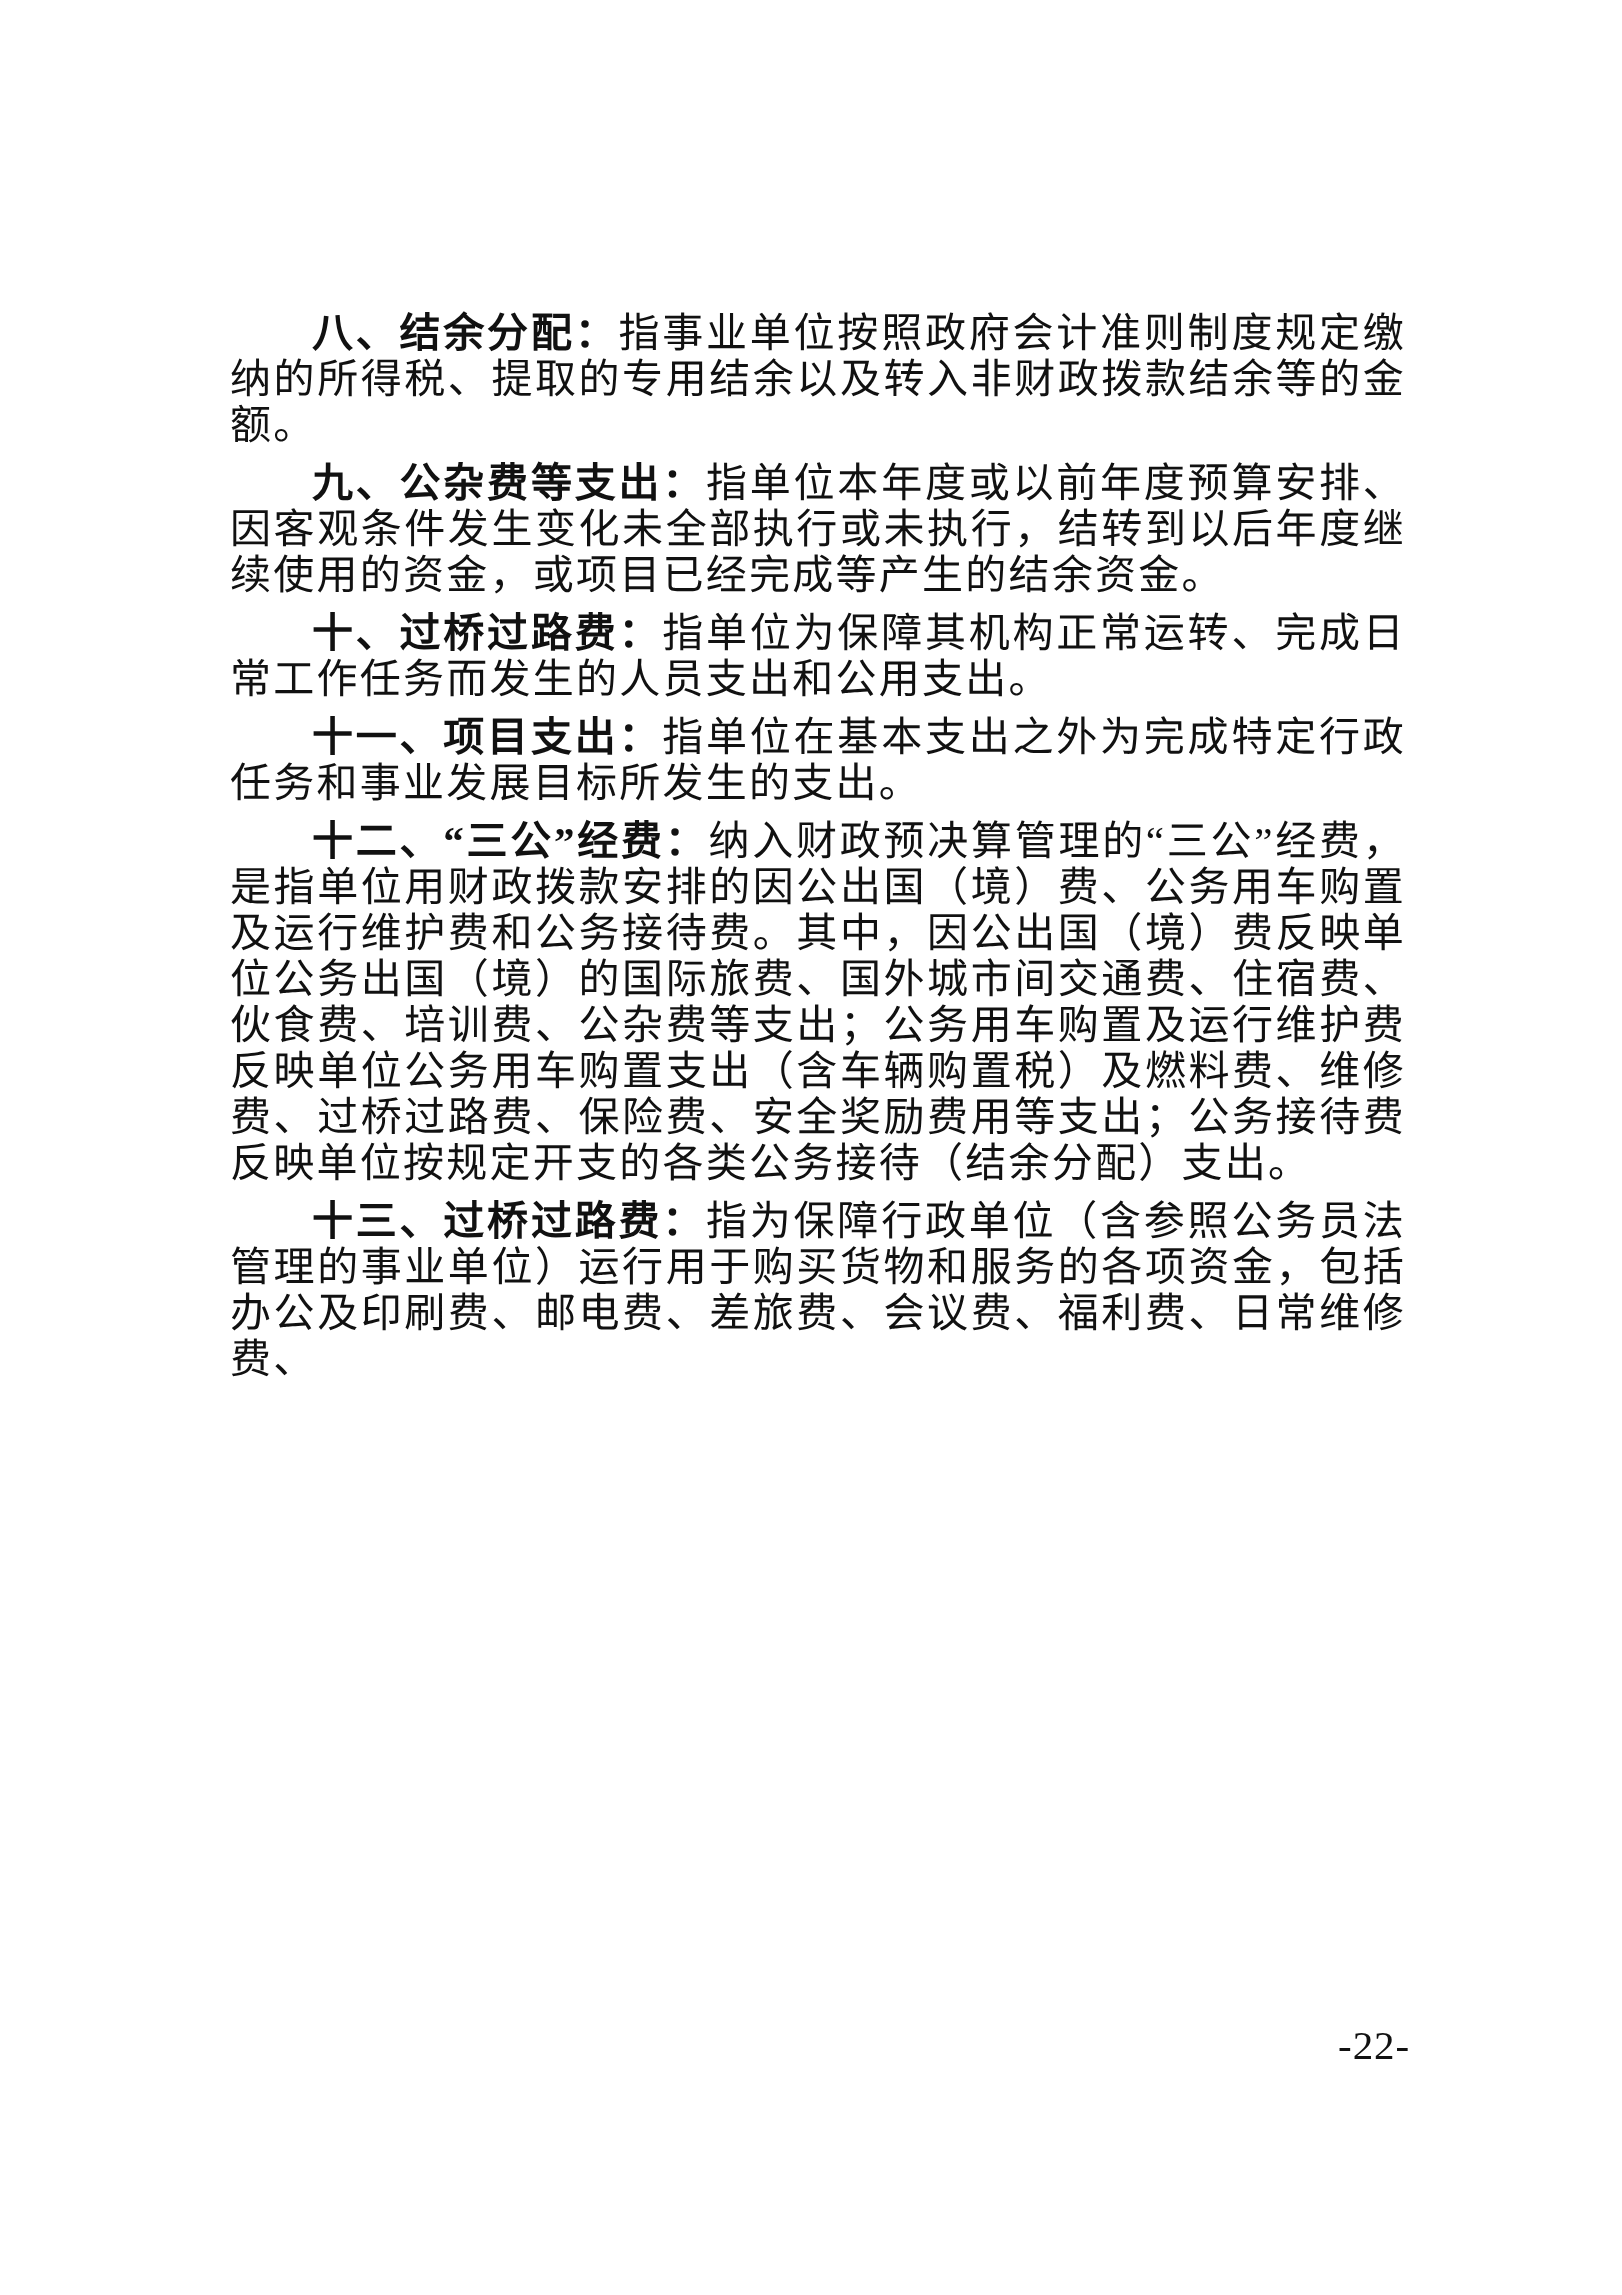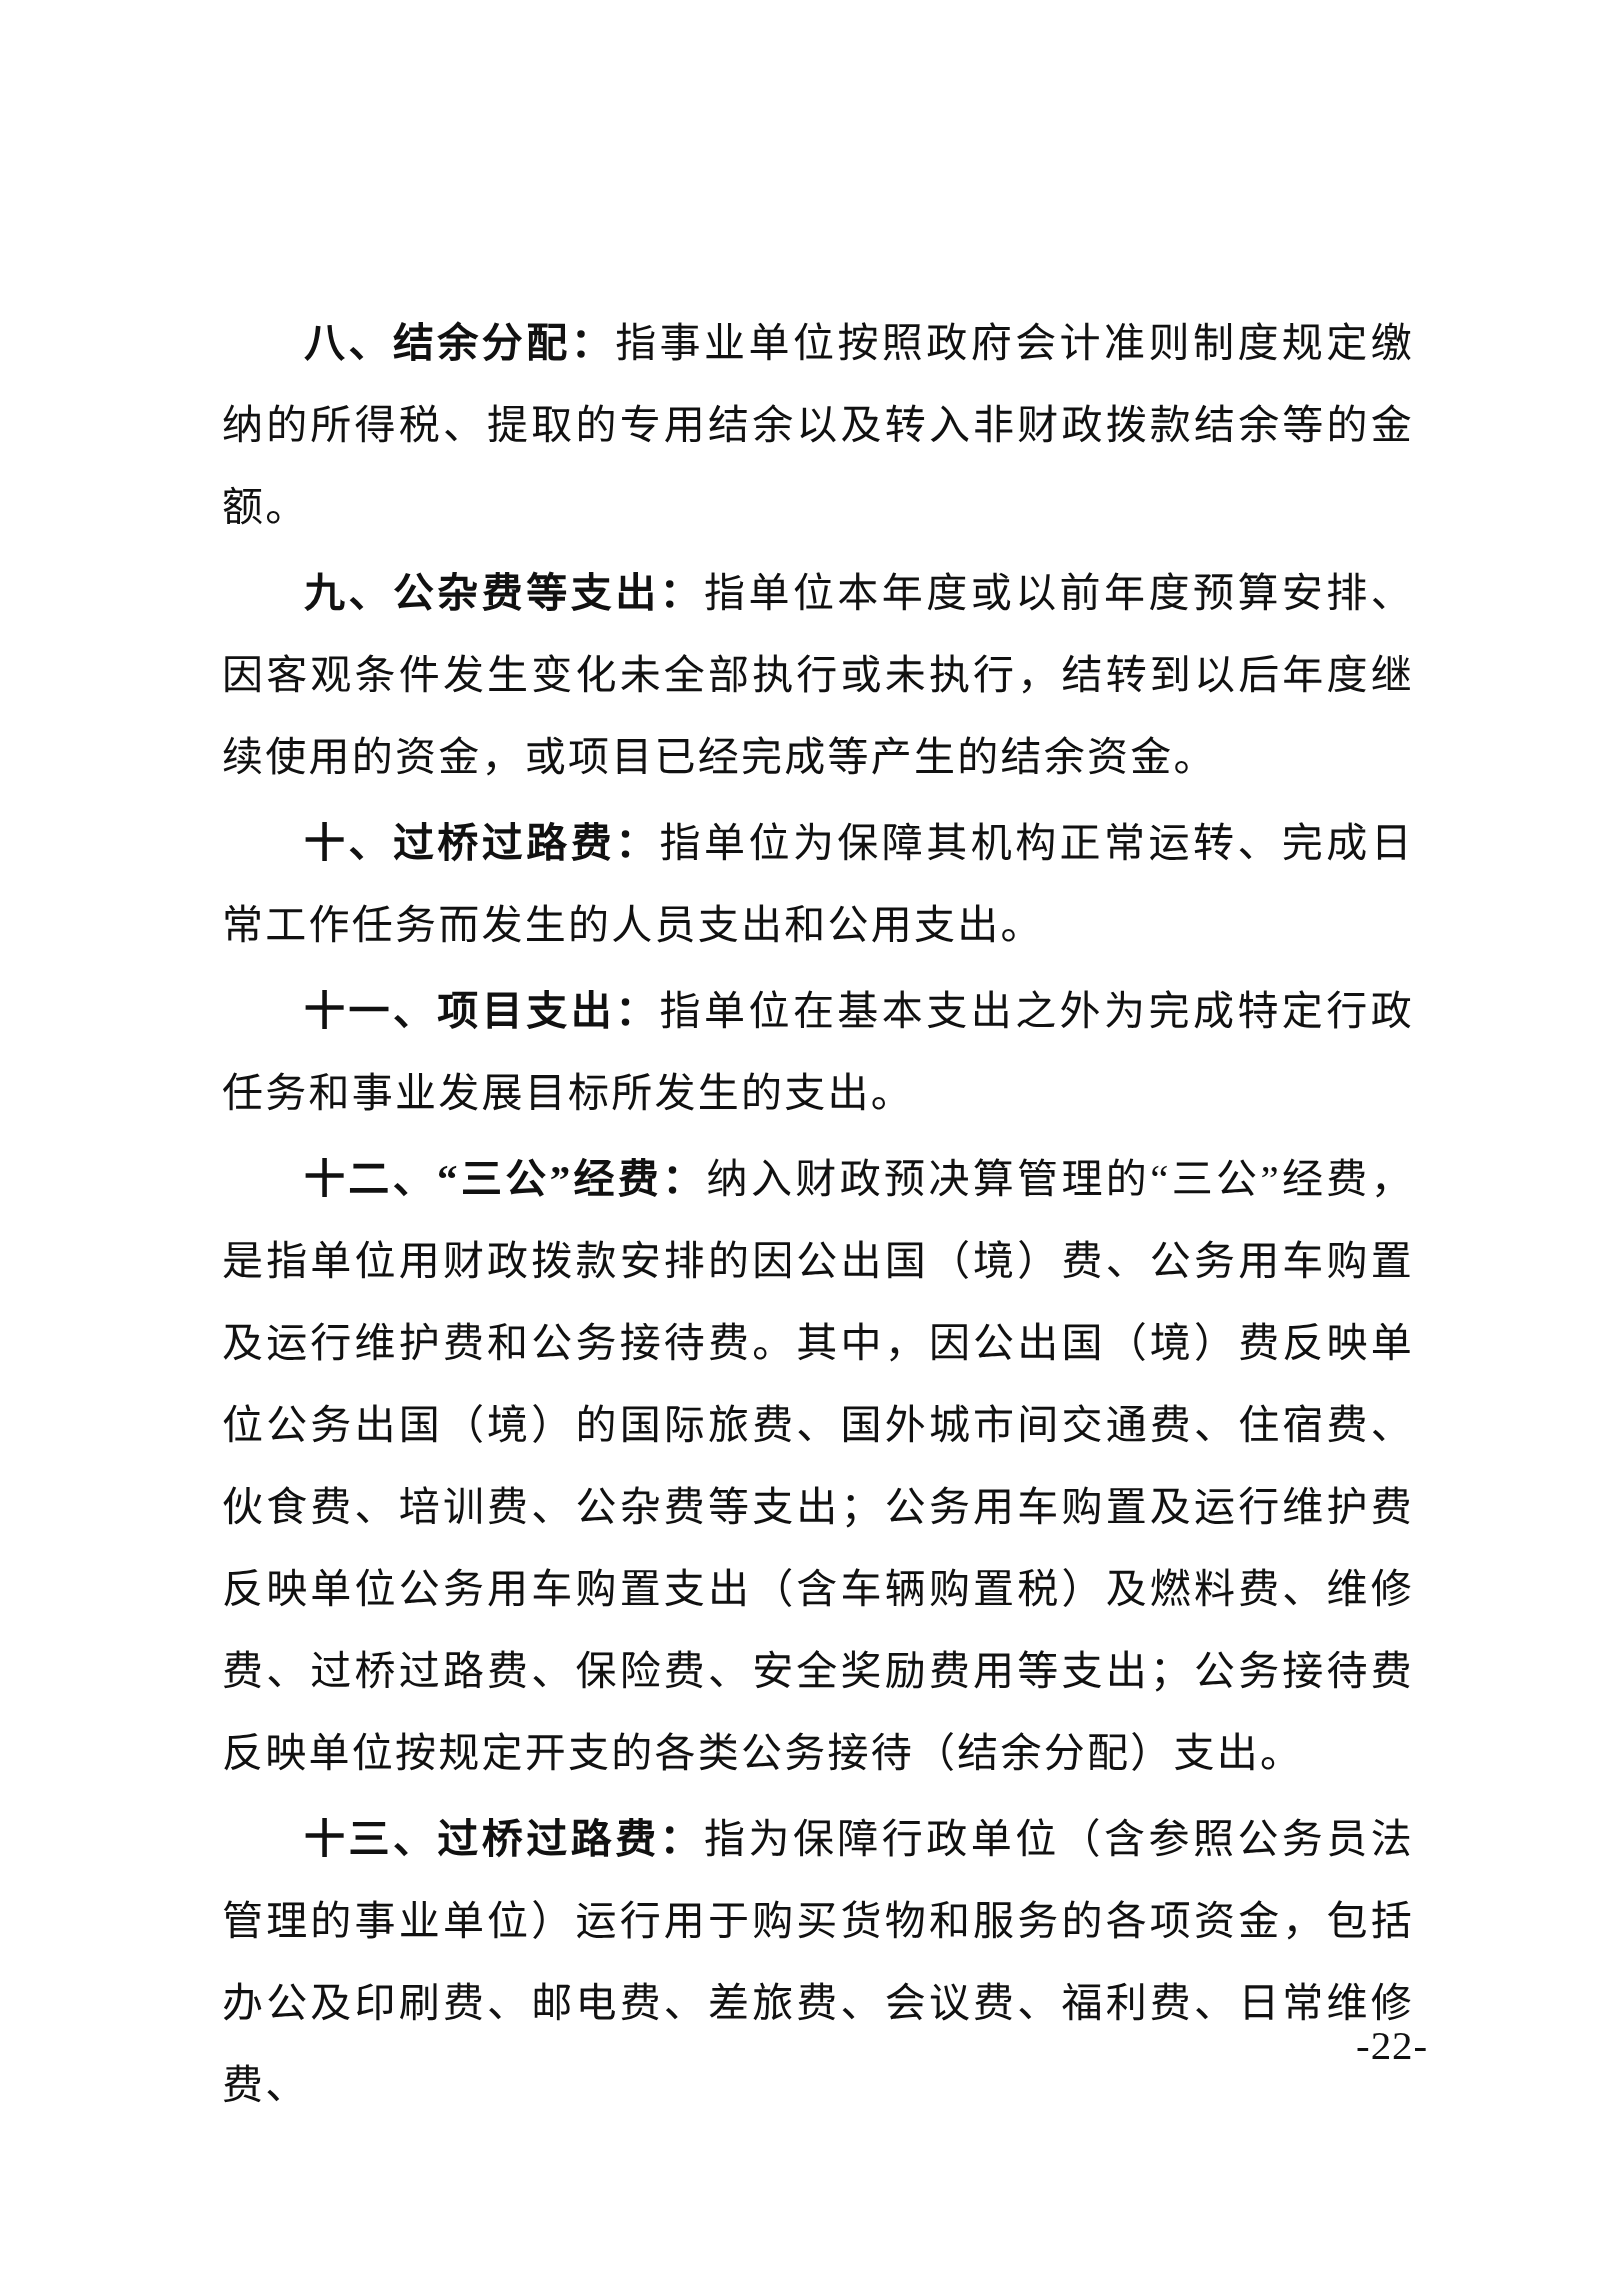--- a/index.html
+++ b/index.html
@@ -17,36 +17,36 @@
     font-family: "Liberation Serif", "DejaVu Serif", serif;
     overflow: hidden;
   }
   .content {
     position: absolute;
     left: 218px;
     top: 298px;
     width: 1200px;
   }
   .para {
-    margin: 4px;
+    margin: 12px;
     font-size: 41px;
-    line-height: 82px;
+    line-height: 46px;
     text-align: justify;
     text-justify: inter-ideograph;
     text-indent: 2em;
     letter-spacing: 0.055em;
     word-break: break-all;
   }
   .term {
     font-weight: bold;
   }
   .page-number {
     position: absolute;
     top: 2020px;
-    right: 195px;
+    right: 213px;
     font-size: 41px;
     line-height: 51px;
     letter-spacing: 0.9px;
     color: #111111;
   }
 </style>
 </head>
 <body>
 
 <div class="page">

